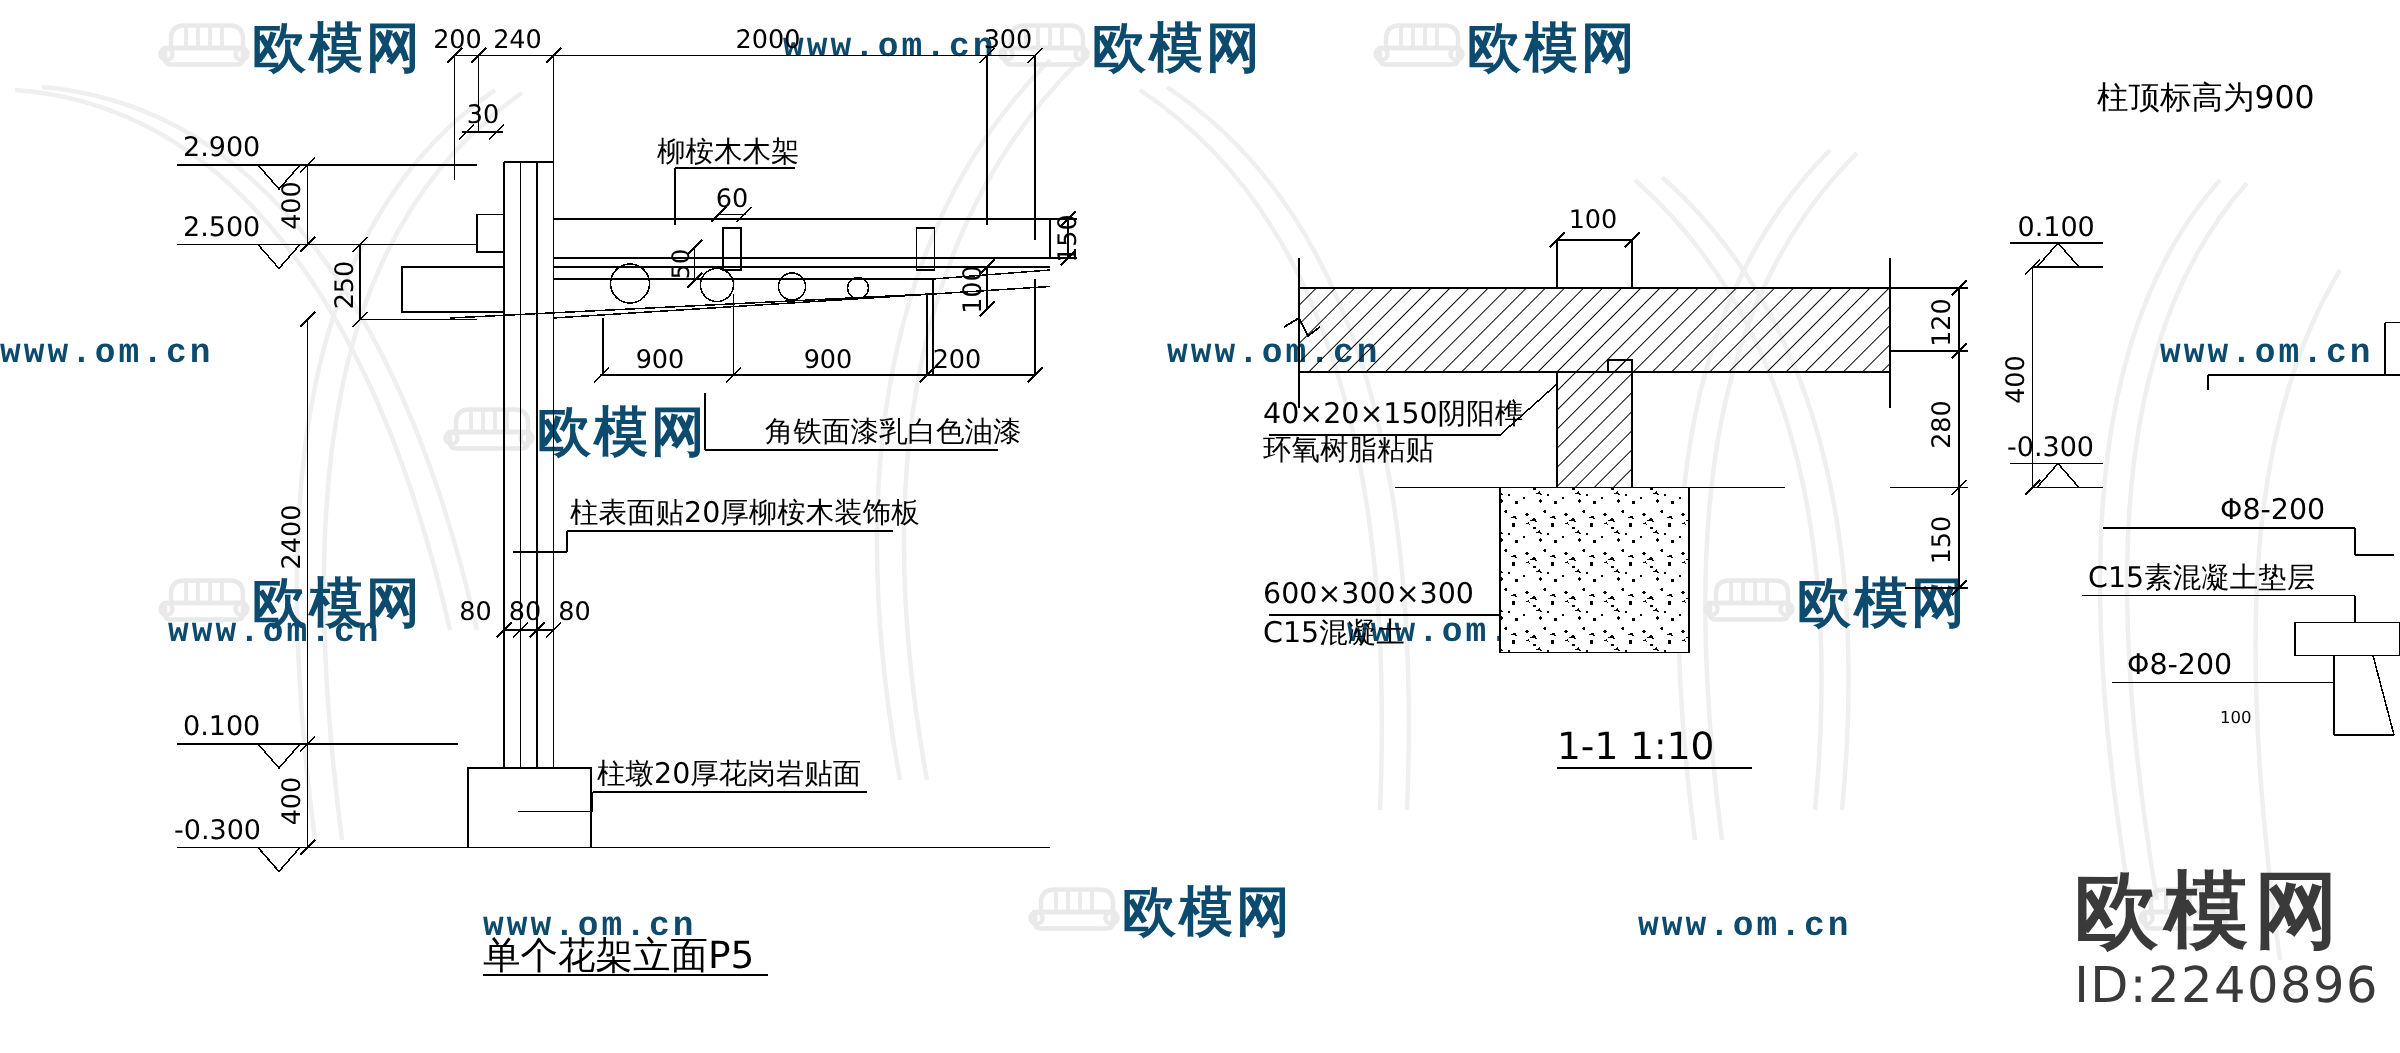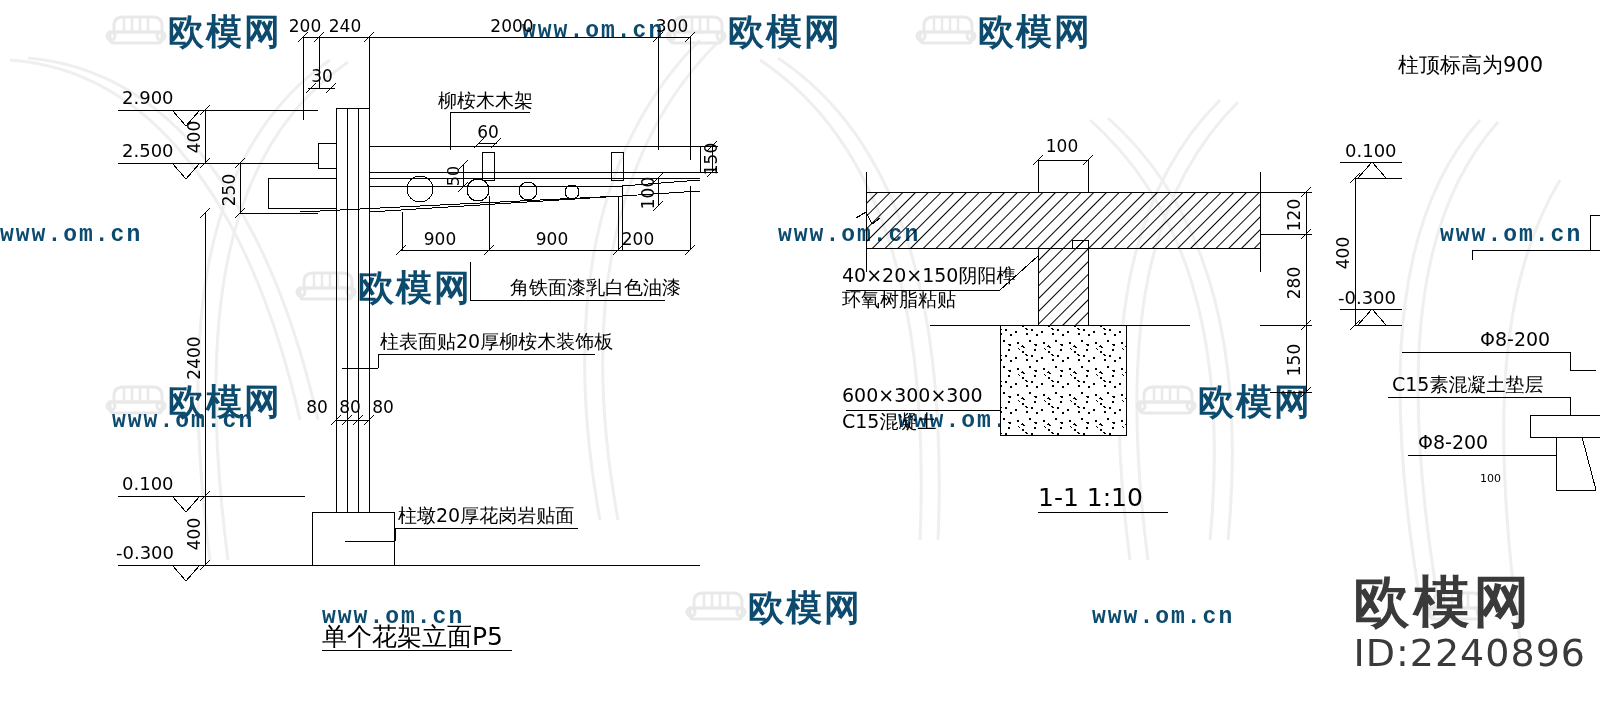--- a/index.html
+++ b/index.html
@@ -3,21 +3,21 @@
 <meta charset="utf-8">
 <style>
   html,body{margin:0;padding:0;background:#ffffff;}
   body{width:1600px;height:702px;overflow:hidden;font-family:"Liberation Sans",sans-serif;}
   #stage{position:relative;width:1600px;height:702px;background:#fff;}
   svg.layer{position:absolute;left:0;top:0;width:1600px;height:702px;}
   .wm{position:absolute;pointer-events:none;user-select:none;}
   .wm-text{color:#0c4a6e;font-family:Liberation Mono, monospace;font-weight:bold;letter-spacing:2px;}
   .logo-box{position:absolute;right:14px;bottom:26px;text-align:left;}
   .logo-cn{font-family:"DejaVu Sans",sans-serif;font-size:56px;font-weight:bold;color:#3a3a3a;letter-spacing:4px;line-height:1;}
-  .logo-id{font-family:"DejaVu Sans",sans-serif;font-size:38px;color:#3a3a3a;letter-spacing:1px;line-height:1.15;margin-top:2px;}
+  .logo-id{font-family:"DejaVu Sans",sans-serif;font-size:33px;color:#3a3a3a;letter-spacing:1px;line-height:1.15;margin-top:2px;}
   text{font-family:"DejaVu Sans","Liberation Sans",sans-serif;fill:#000;}
 </style>
 </head>
 <body>
 
 <div id="stage">
 
   <svg class="layer">
     <defs>
       <g id="sofa">

